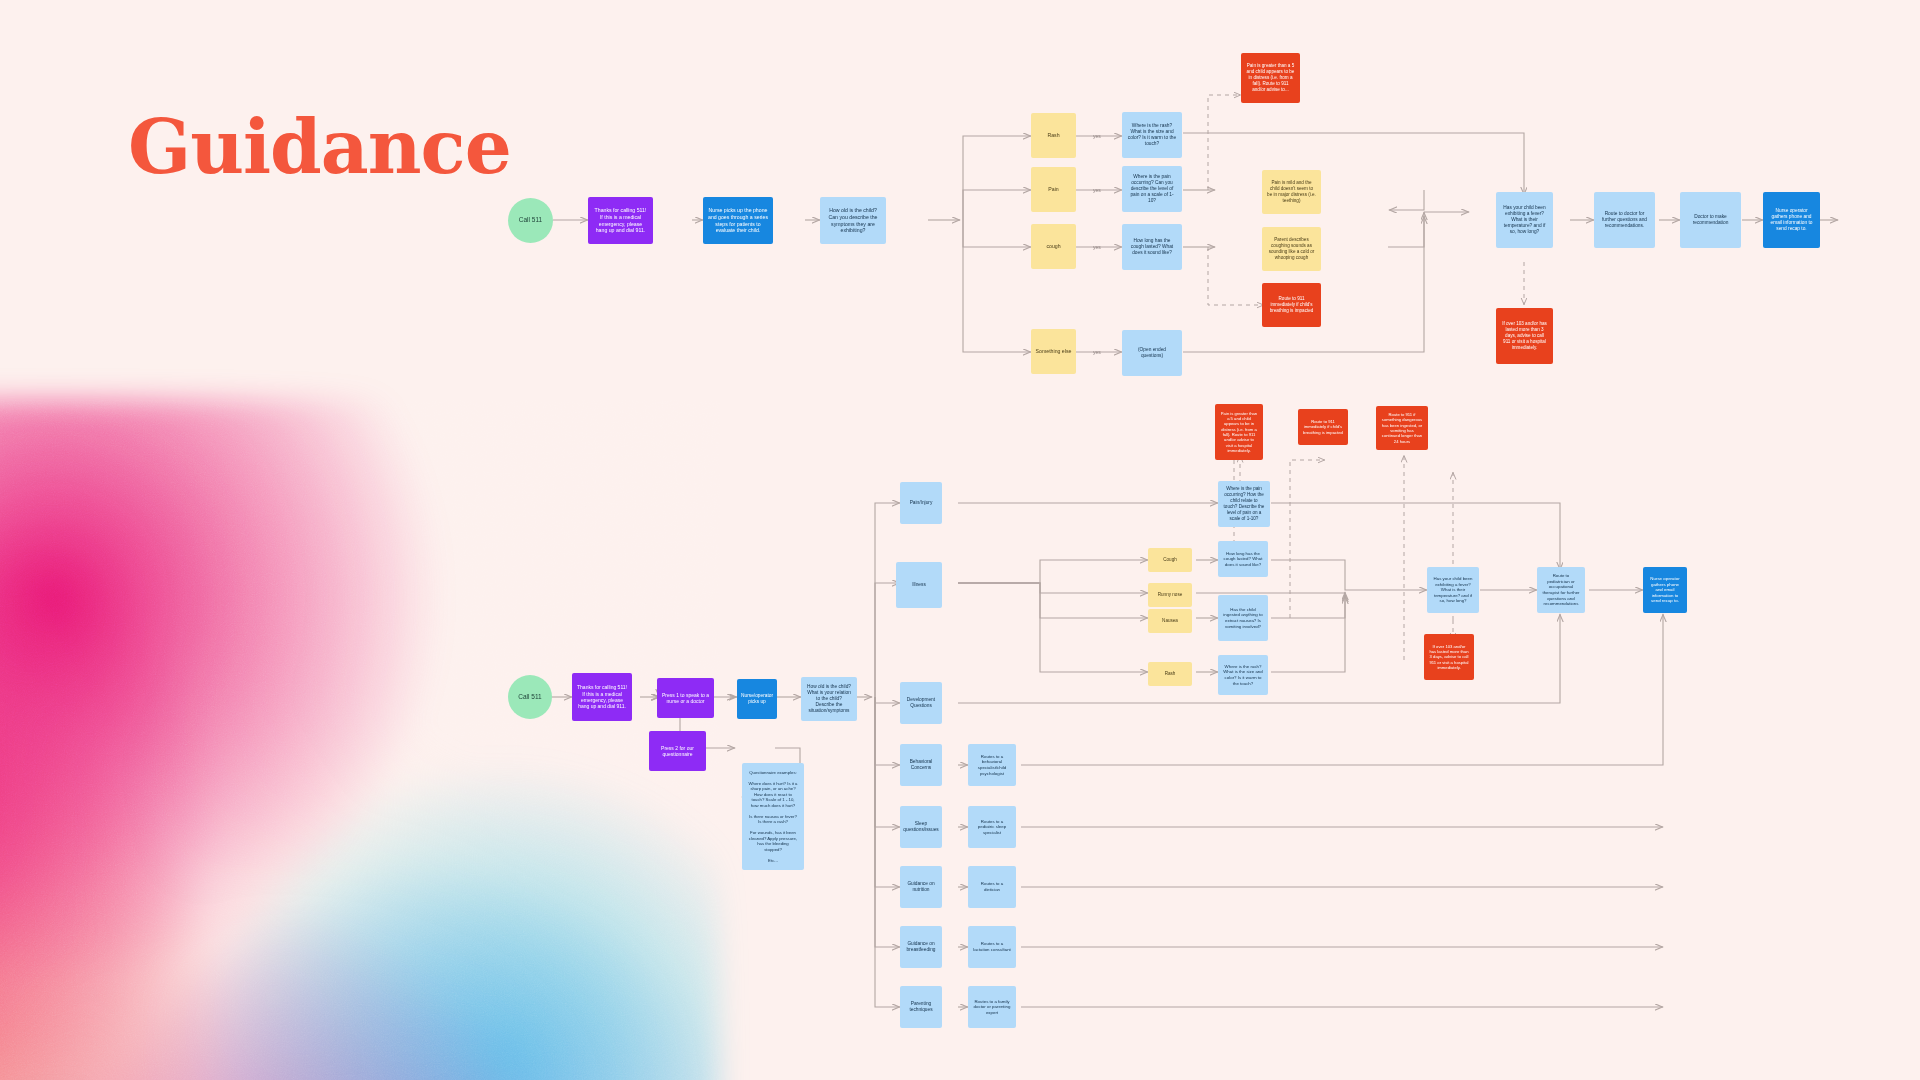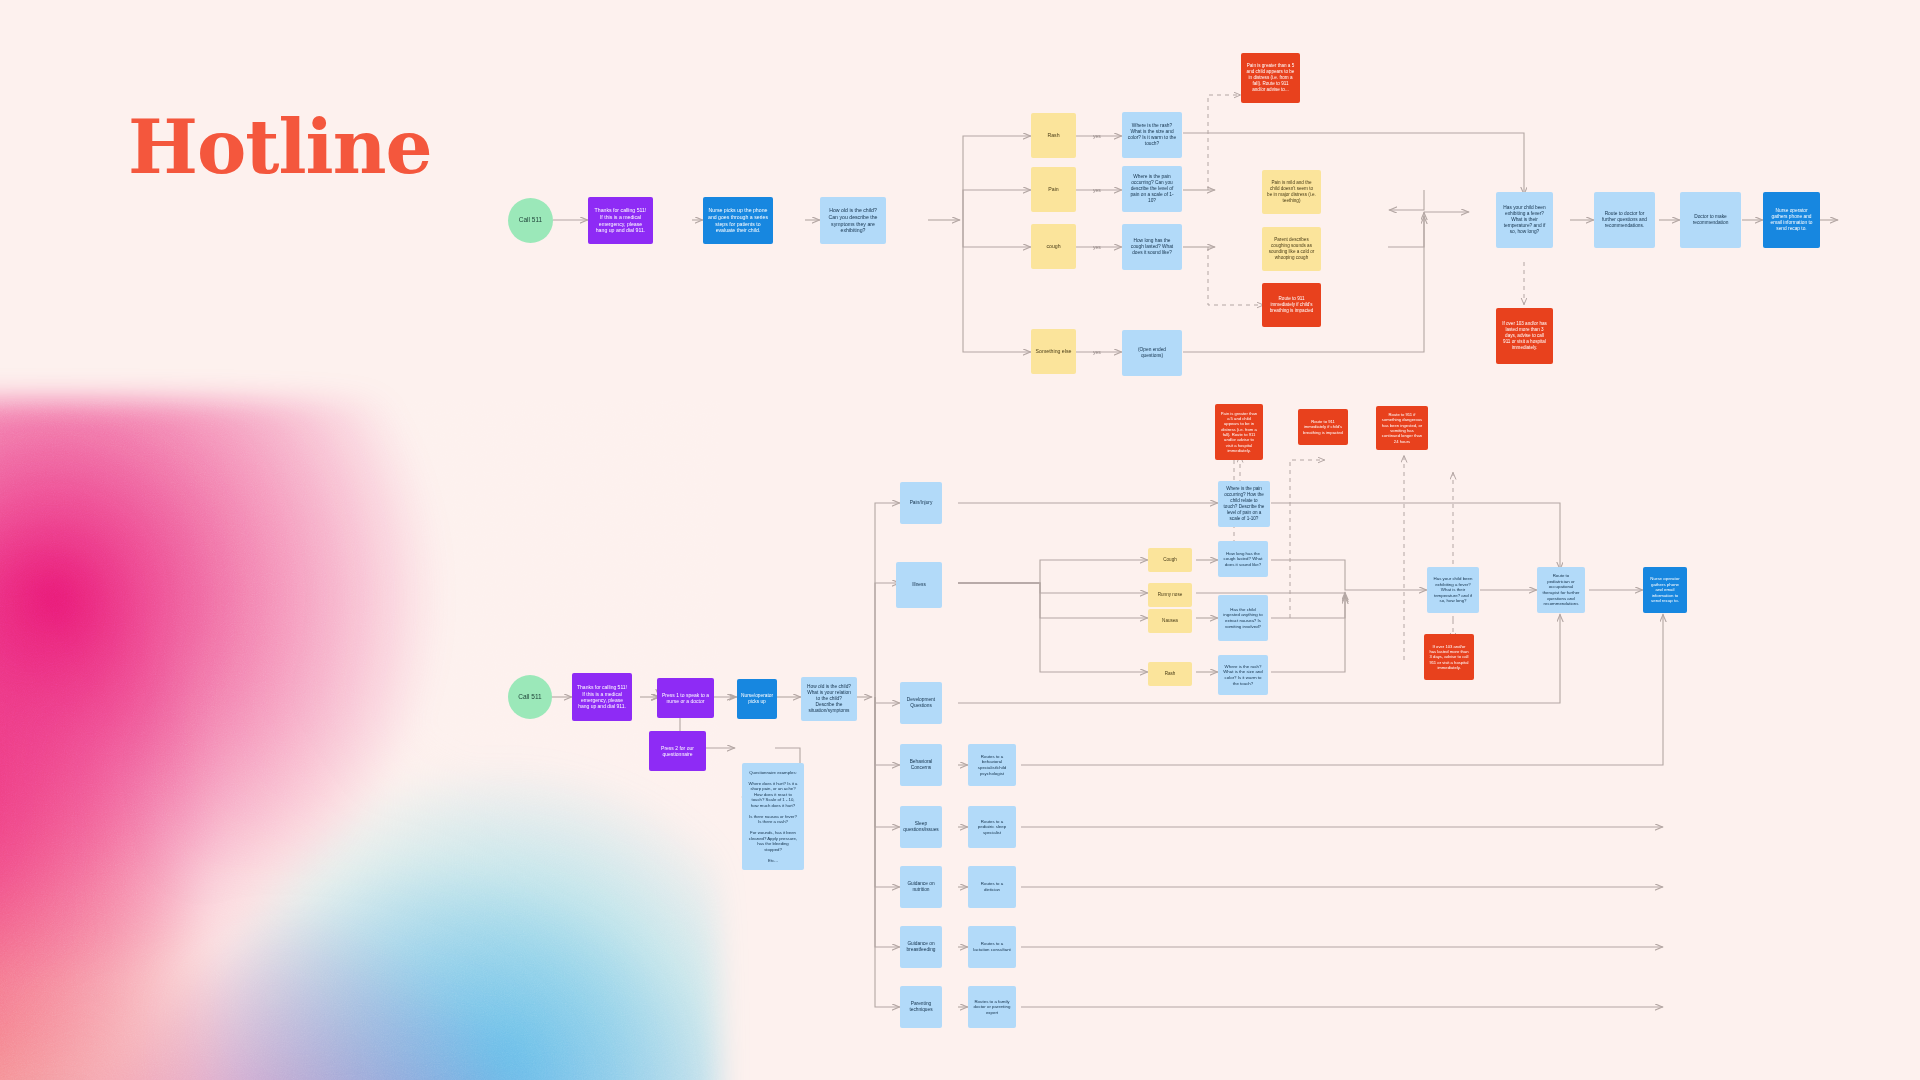--- a/index.html
+++ b/index.html
@@ -44,21 +44,21 @@
 
 <div id="bg-gradient"></div>
 <svg id="bg-grain">
   <filter id="grainf">
       <feTurbulence type="fractalNoise" baseFrequency="0.9" numOctaves="3" stitchTiles="stitch"></feTurbulence>
     <feColorMatrix type="saturate" values="0"></feColorMatrix>
     </filter>
   <rect width="100%" height="100%" filter="url(#grainf)" opacity="0.35"></rect>
 </svg>
 
-<div id="wordmark">Hotline</div>
+<div id="wordmark">Guidance</div>
 
 <svg id="edges">
   <defs>
     <marker id="ah" markerWidth="9" markerHeight="9" refX="7.5" refY="3" orient="auto">
       <path d="M0,0 L7,3 L0,6" fill="none" stroke="#b3a6a3" stroke-width="1"></path>
     </marker>
   </defs>
   <g fill="none" stroke="#b3a6a3" stroke-width="1.1" marker-end="url(#ah)">
 
     <path d="M553,220 L588,220"></path>

